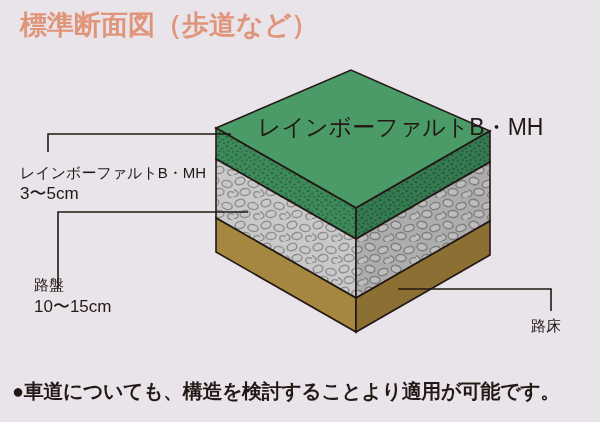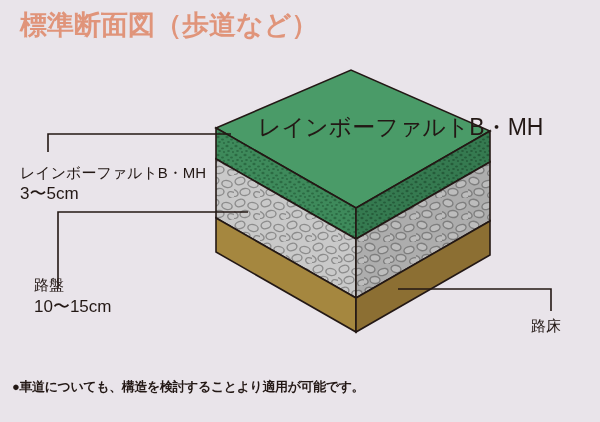--- a/index.html
+++ b/index.html
@@ -34,21 +34,21 @@
     font-weight: bold;
     color: #E0947A;
     letter-spacing: 0px;
     white-space: nowrap;
     line-height: 1.0;
   }
   .footnote {
     position: absolute;
     left: 12px;
     top: 378px;
-    font-size: 13px;
+    font-size: 20px;
     font-weight: bold;
     color: #231815;
     white-space: nowrap;
     letter-spacing: -0.4px;
   }
   svg text {
     font-family: "Liberation Sans", "DejaVu Sans", sans-serif;
   }
 </style>
 </head>

